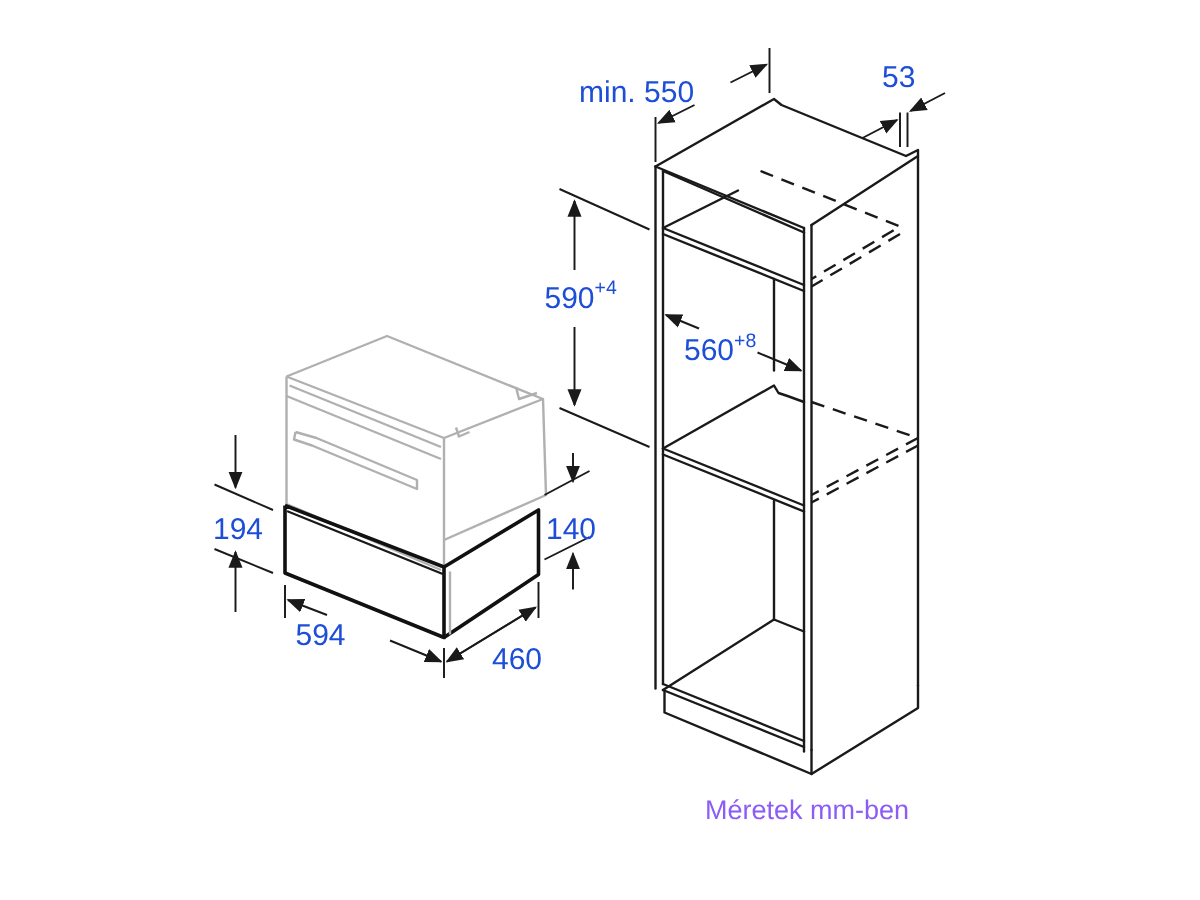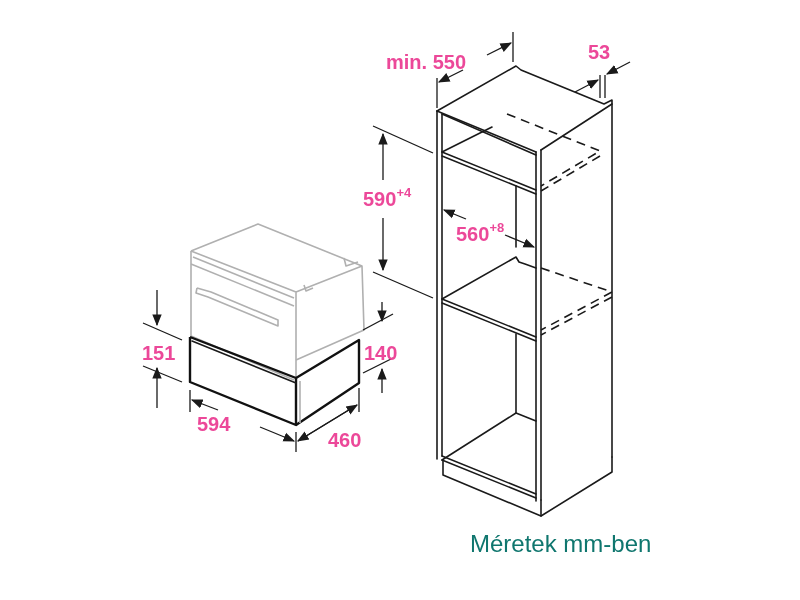--- a/index.html
+++ b/index.html
@@ -4,23 +4,23 @@
   <style>
     html, body { margin: 0; padding: 0; background: #ffffff; }
     body { width: 800px; height: 600px; overflow: hidden; position: relative; font-family: "Liberation Sans", sans-serif; }
     #diagram { position: absolute; left: 0; top: 0; width: 800px; height: 600px; }
     .ln { stroke: #1a1a1a; stroke-width: 1.6; fill: none; stroke-linejoin: round; stroke-linecap: round; }
     .lnb { stroke: #111111; stroke-width: 2.4; fill: none; stroke-linejoin: round; }
     .gray { stroke: #b0b0b0; stroke-width: 1.6; fill: none; stroke-linejoin: round; }
     .dash { stroke: #1a1a1a; stroke-width: 1.6; fill: none; stroke-dasharray: 9 6; }
     .dim { stroke: #1a1a1a; stroke-width: 1.3; fill: none; }
     .arrow { fill: #1a1a1a; stroke: none; }
-    .lbl { position: absolute; color: #ec4899; font-size: 20px; white-space: nowrap; line-height: 1; font-weight: bold; }
+    .lbl { position: absolute; color: #1d4ed8; font-size: 20px; white-space: nowrap; line-height: 1; }
     .sup { font-size: 13px; position: relative; top: -9px; }
-    .caption { position: absolute; left: 470px; top: 530px; font-size: 24px; color: #0f766e; white-space: nowrap; }
+    .caption { position: absolute; left: 470px; top: 530px; font-size: 18px; color: #8b5cf6; white-space: nowrap; }
   </style>
 </head>
 <body>
 
 <svg id="diagram" viewBox="0 0 800 600" xmlns="http://www.w3.org/2000/svg">
   <defs>
     <marker id="ah" viewBox="0 0 10 10" refX="9" refY="5" markerWidth="9" markerHeight="9" orient="auto-start-reverse">
       <path d="M0,1 L10,5 L0,9 z" class="arrow"></path>
     </marker>
   </defs>
@@ -141,18 +141,18 @@
 </svg>
 
 <div class="lbl" style="left:386px; top:52px;">min. 550</div>
 <div class="lbl" style="left:588px; top:42px;">53</div>
 <div class="lbl" style="left:363px; top:189px;text-align:right;">
   <span>590</span><span class="sup">+4</span>
 </div>
 <div class="lbl" style="left:456px; top:224px;">
   <span>560</span><span class="sup">+8</span>
 </div>
-<div class="lbl" style="left:142px; top:343px;">151</div>
+<div class="lbl" style="left:142px; top:343px;">194</div>
 <div class="lbl" style="left:364px; top:343px;">140</div>
 <div class="lbl" style="left:197px; top:414px;">594</div>
 <div class="lbl" style="left:328px; top:430px;">460</div>
 
 <div class="caption">Méretek mm-ben</div>
 
 </body></html>

